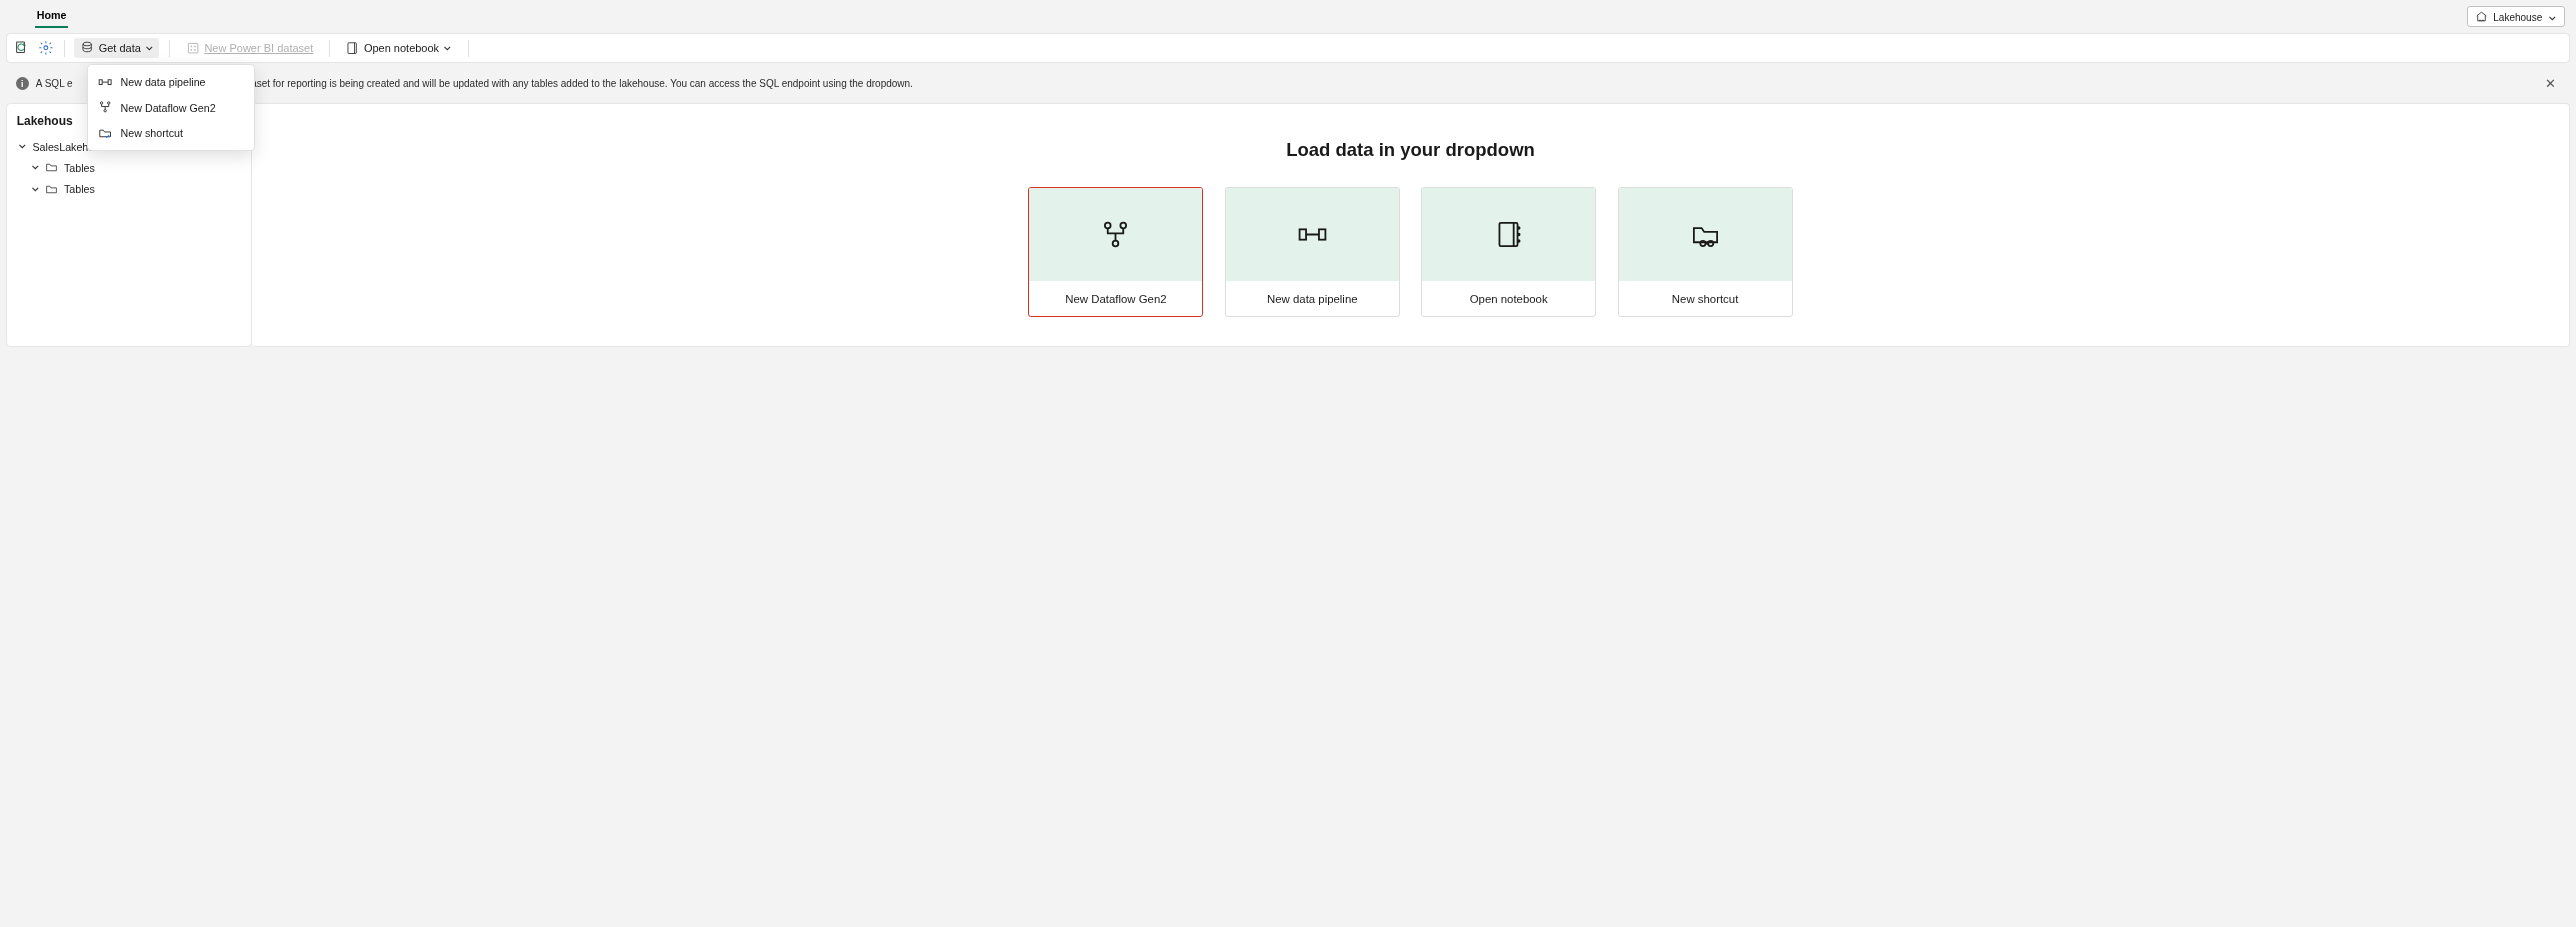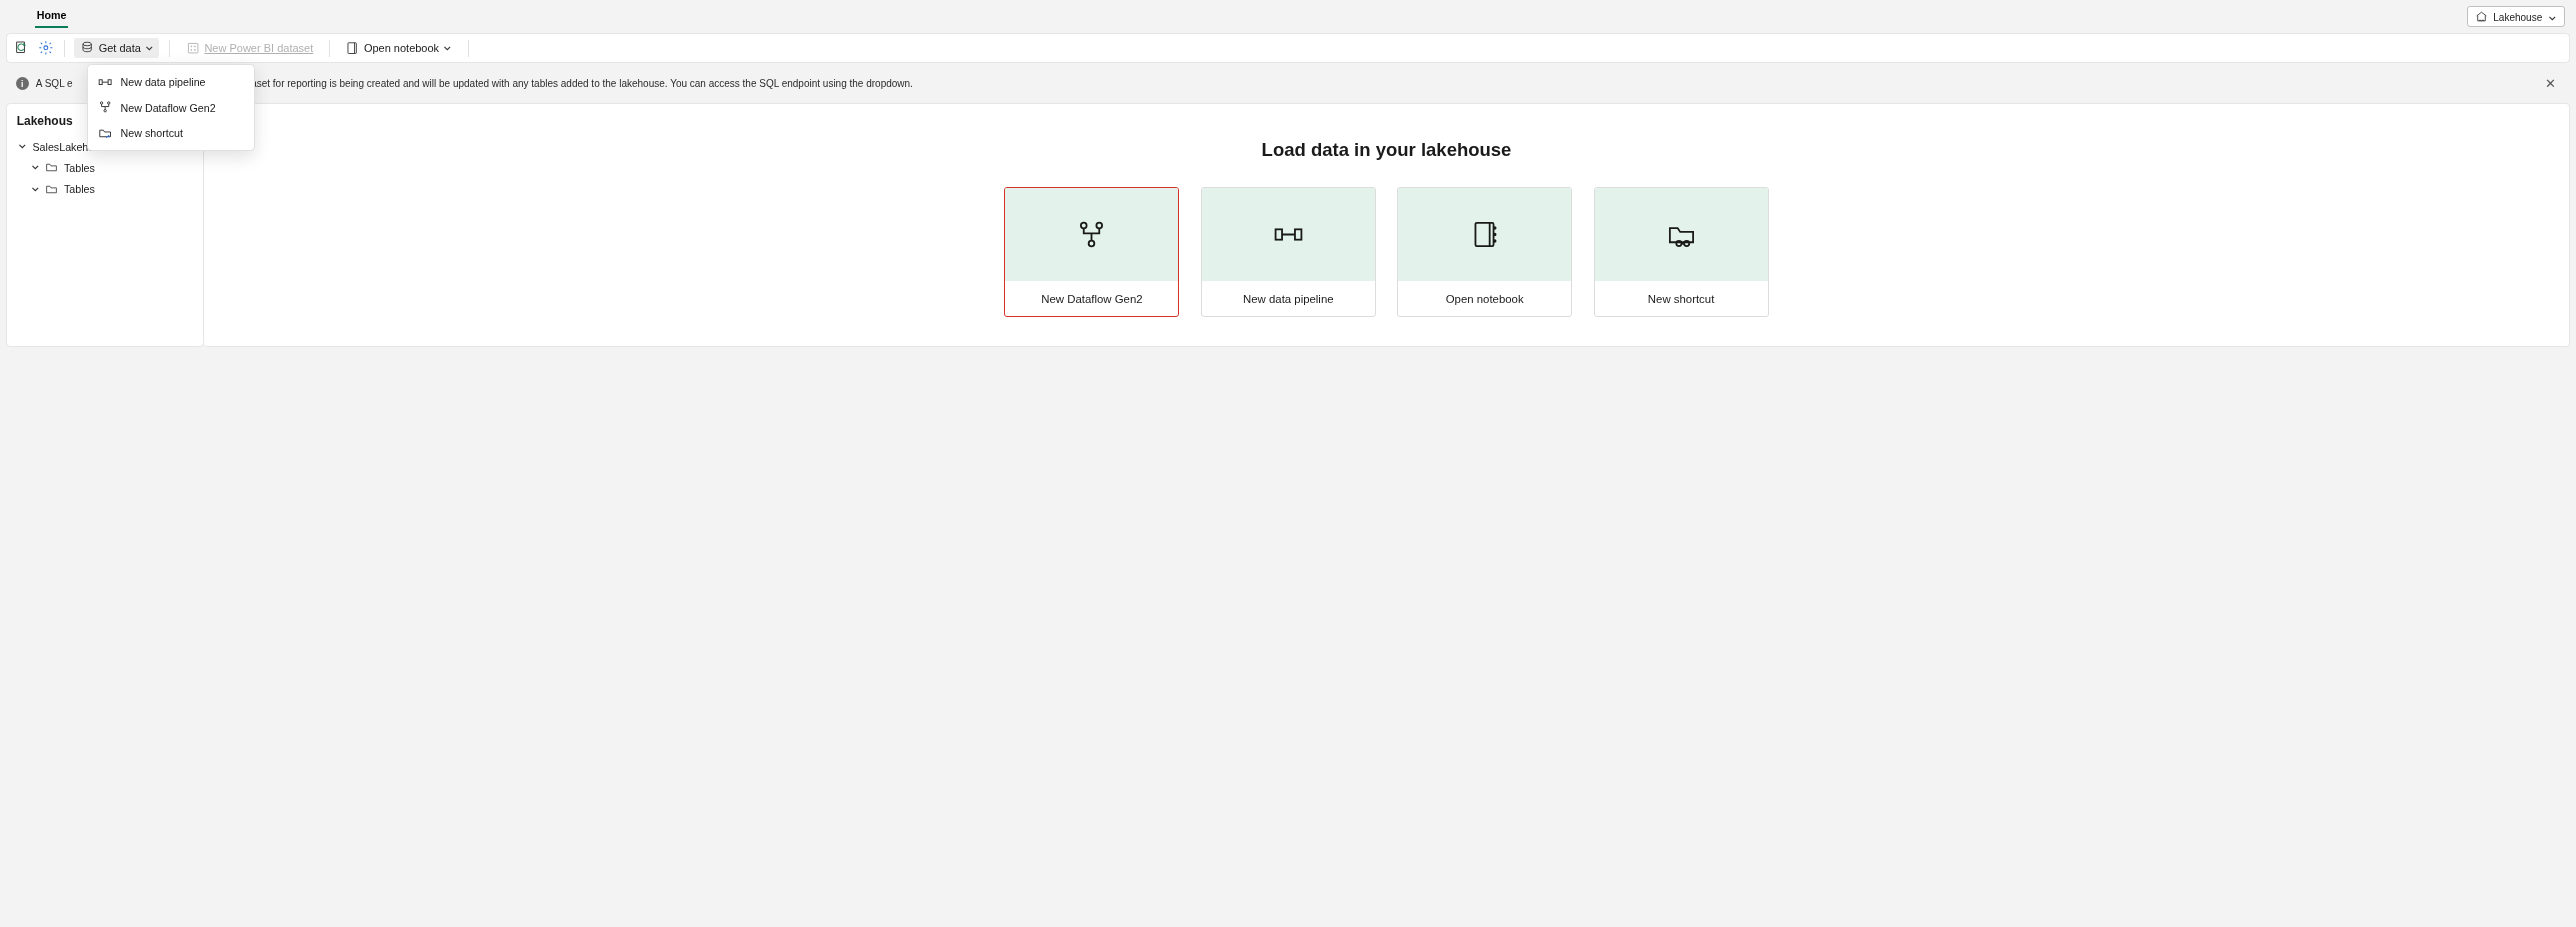--- a/index.html
+++ b/index.html
@@ -79,21 +79,21 @@
     background:#6b6b6b; color:#fff;
     display:inline-flex; align-items:center; justify-content:center;
     font-size:8.6px; font-weight:600;
   }
   .close-x { font-size:13px; color:#555; padding:0 4.3px; }
   .body {
     display:flex; margin:4.3px 5.7px 5.7px 5.7px;
     gap:0;
   }
   .explorer {
-    width: 198px;
+    width: 246px;
     background:#fff;
     border:0.7px solid #e5e5e5;
     border-radius:4.3px;
     padding: 10px 8.6px;
   }
   .explorer h3 {
     margin:0 0 8.6px 1.4px; font-size:12px; font-weight:600;
   }
   .tree-row {
     display:flex; align-items:center; gap:5.7px;
@@ -297,21 +297,21 @@
       <span class="icon">
         <svg width="13" height="13" viewBox="0 0 24 24" fill="none" stroke="#333" stroke-width="1.5">
             <path d="M3 6h6l2 3h10v9H3z"></path>
           </svg>
       </span>
       <span>Tables</span>
     </div>
   </div>
 
   <div class="main">
-    <h2>Load data in your lakehouse</h2>
+    <h2>Load data in your dropdown</h2>
     <div class="cards">
 
       <div class="card highlight">
         <div class="card-top">
           <span class="icon">
             <svg width="31" height="31" viewBox="0 0 24 24" fill="none" stroke="#1a1a1a" stroke-width="1.4">
               <circle cx="6" cy="5" r="2.2"></circle>
                 <circle cx="18" cy="5" r="2.2"></circle>
                 <circle cx="12" cy="19" r="2.2"></circle>
               <path d="M6 7.2v4h12V7.2M12 11.2v5.6"></path>

